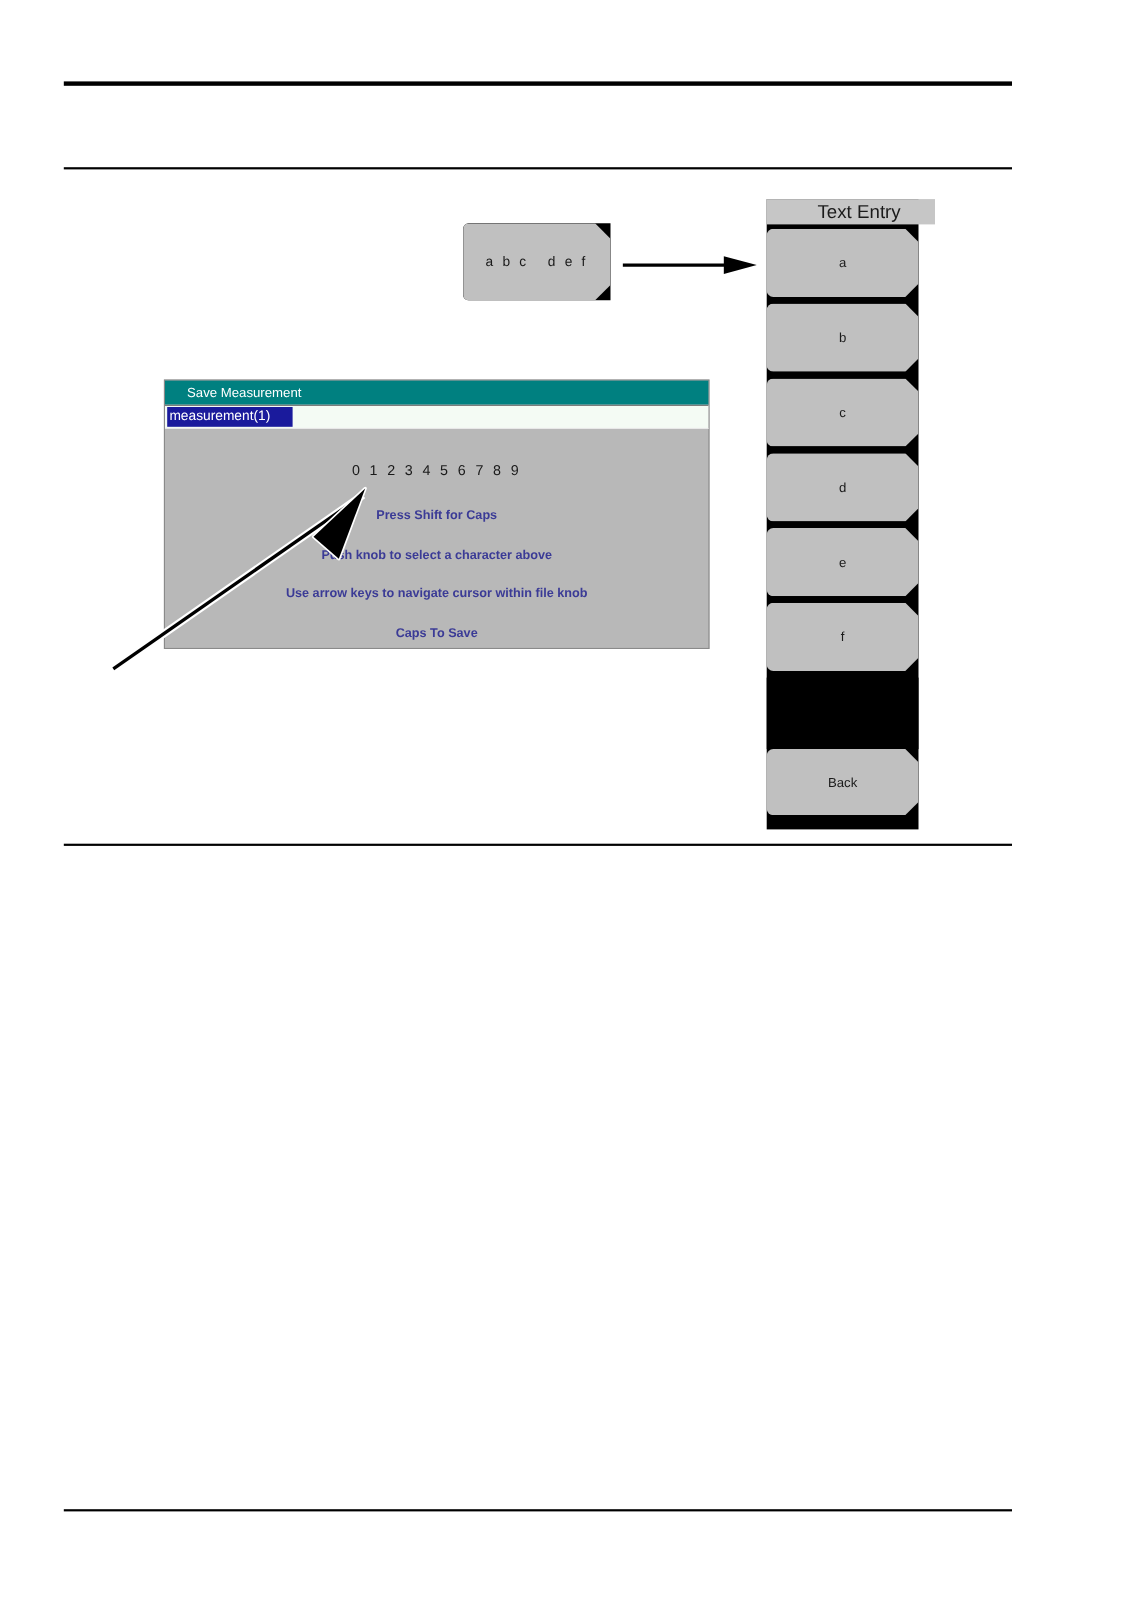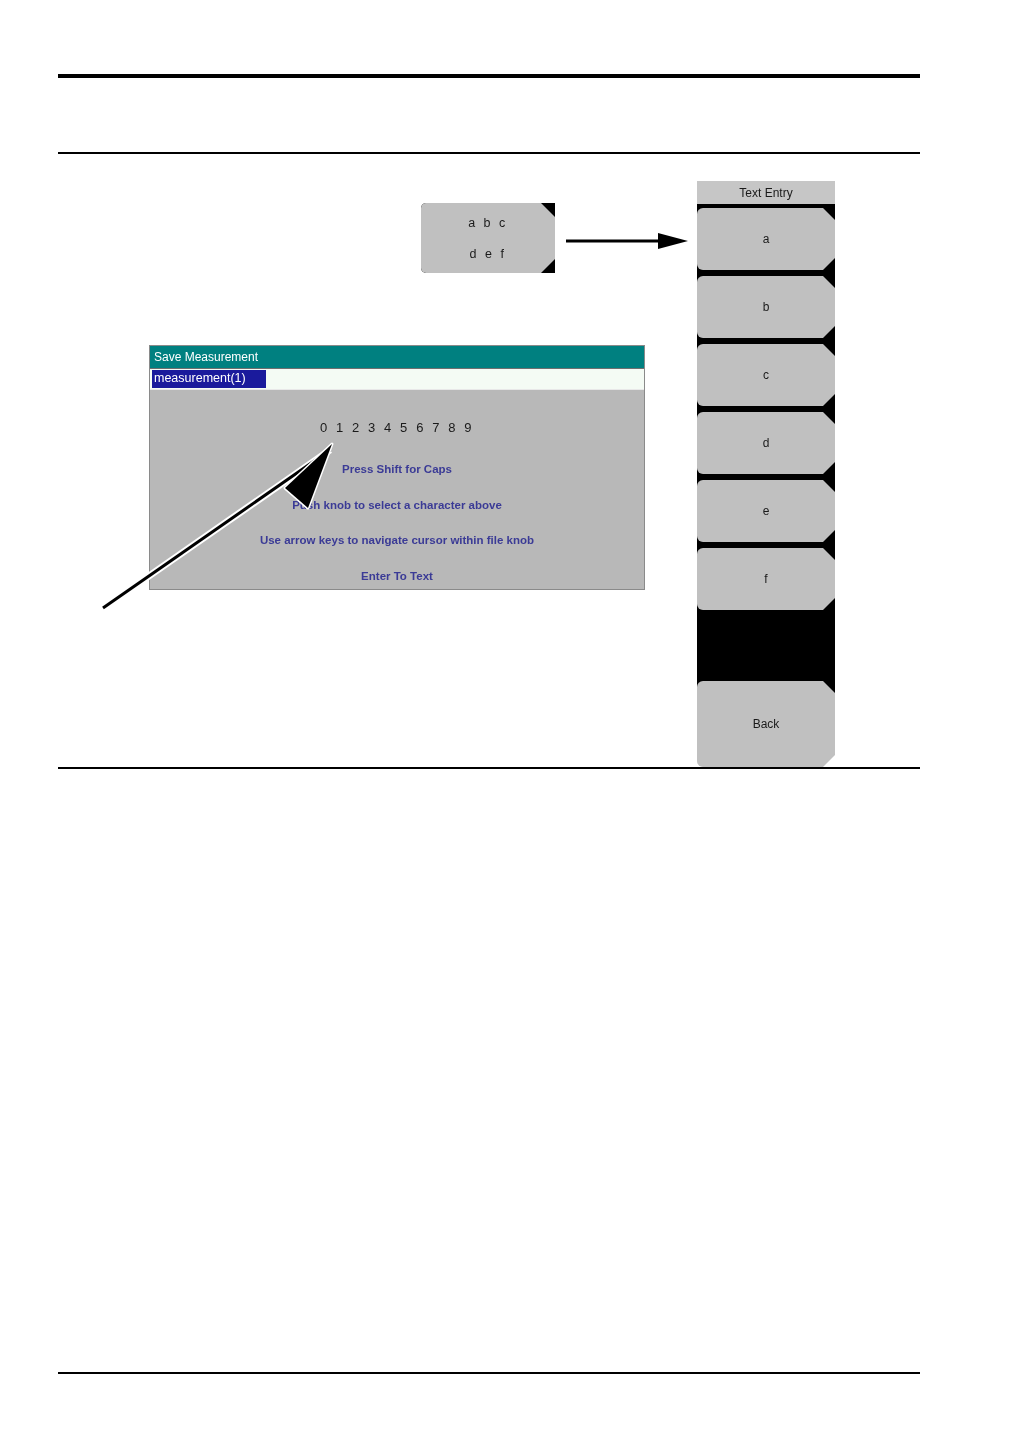--- a/index.html
+++ b/index.html
@@ -34,21 +34,21 @@
     left: 421px;
     top: 203px;
     width: 134px;
     height: 70px;
     background: #c0c0c0;
     
     border-radius: 5px 0 0 5px;
     clip-path: polygon(0 0, calc(100% - 14px) 0, 100% 14px,
                        100% calc(100% - 14px), calc(100% - 14px) 100%, 0 100%);
     display: flex;
-    flex-direction: column;
+    flex-direction: row;
     align-items: center;
     justify-content: center;
     gap: 17px;
   }
   .hardkey-shadow {
     position: absolute;
     left: 421px;
     top: 203px;
     width: 134px;
     height: 70px;
@@ -82,22 +82,23 @@
   .softkey-title {
     position: absolute;
     left: 0;
     top: 0;
     width: 138px;
     height: 23px;
     background: #c6c6c6;
     display: flex;
     align-items: center;
     justify-content: center;
-    font-size: 12px;
-    color: #1a1a1a;
+    font-size: 17px;
+    color: #1a1a1a;
+    padding-left: 15px;
   }
   .softkey {
     position: absolute;
     left: 0;
     width: 138px;
     height: 62px;
     background: #c0c0c0;
     border-radius: 6px 0 0 6px;
     clip-path: polygon(0 0, calc(100% - 12px) 0, 100% 12px,
                        100% calc(100% - 12px), calc(100% - 12px) 100%, 0 100%);
@@ -119,21 +120,21 @@
     top: 435px;
     width: 138px;
     height: 65px;
     background: #000000;
   }
   .softkey-back {
     position: absolute;
     left: 0;
     top: 500px;
     width: 138px;
-    height: 86px;
+    height: 60px;
     background: #c0c0c0;
     border-radius: 6px 0 0 6px;
     clip-path: polygon(0 0, calc(100% - 12px) 0, 100% 12px,
                        100% calc(100% - 12px), calc(100% - 12px) 100%, 0 100%);
     display: flex;
     align-items: center;
     justify-content: center;
     font-size: 12px;
     color: #1a1a1a;
   }
@@ -147,21 +148,21 @@
     height: 245px;
     background: #b8b8b8;
     border: 1px solid #8a8a8a;
     box-sizing: border-box;
   }
   .dialog-titlebar {
     height: 22px;
     background: #008080;
     display: flex;
     align-items: center;
-    padding-left: 4px;
+    padding-left: 20px;
     box-sizing: border-box;
   }
   .dialog-title-text {
     font-size: 12px;
     color: #ffffff;
   }
   .dialog-field {
     height: 22px;
     background: #f4fbf4;
     border-top: 1px solid #6f6f6f;
@@ -274,21 +275,21 @@
   </div>
 
   <div class="dialog-body">
 
     <div class="charline">0 1 2 3 4 5 6 7 8 9</div>
 
 
     <div class="hint">Press Shift for Caps</div>
     <div class="hint">Push knob to select a character above</div>
     <div class="hint">Use arrow keys to navigate cursor within file knob</div>
-    <div class="hint">Enter To Text</div>
+    <div class="hint">Caps To Save</div>
   </div>
 </div>
 
 <svg class="callout" viewBox="0 0 280 190" xmlns="http://www.w3.org/2000/svg">
 
   <path d="M23,178 L250,20" stroke="#ffffff" stroke-width="7" fill="none"></path>
   <path d="M23,178 L250,20" stroke="#000000" stroke-width="3" fill="none"></path>
   <polygon points="252,14 228,78 205,58" fill="#000000" stroke="#ffffff" stroke-width="3" stroke-linejoin="round"></polygon>
   <polygon points="252,14 228,78 205,58" fill="#000000"></polygon>
 </svg>

